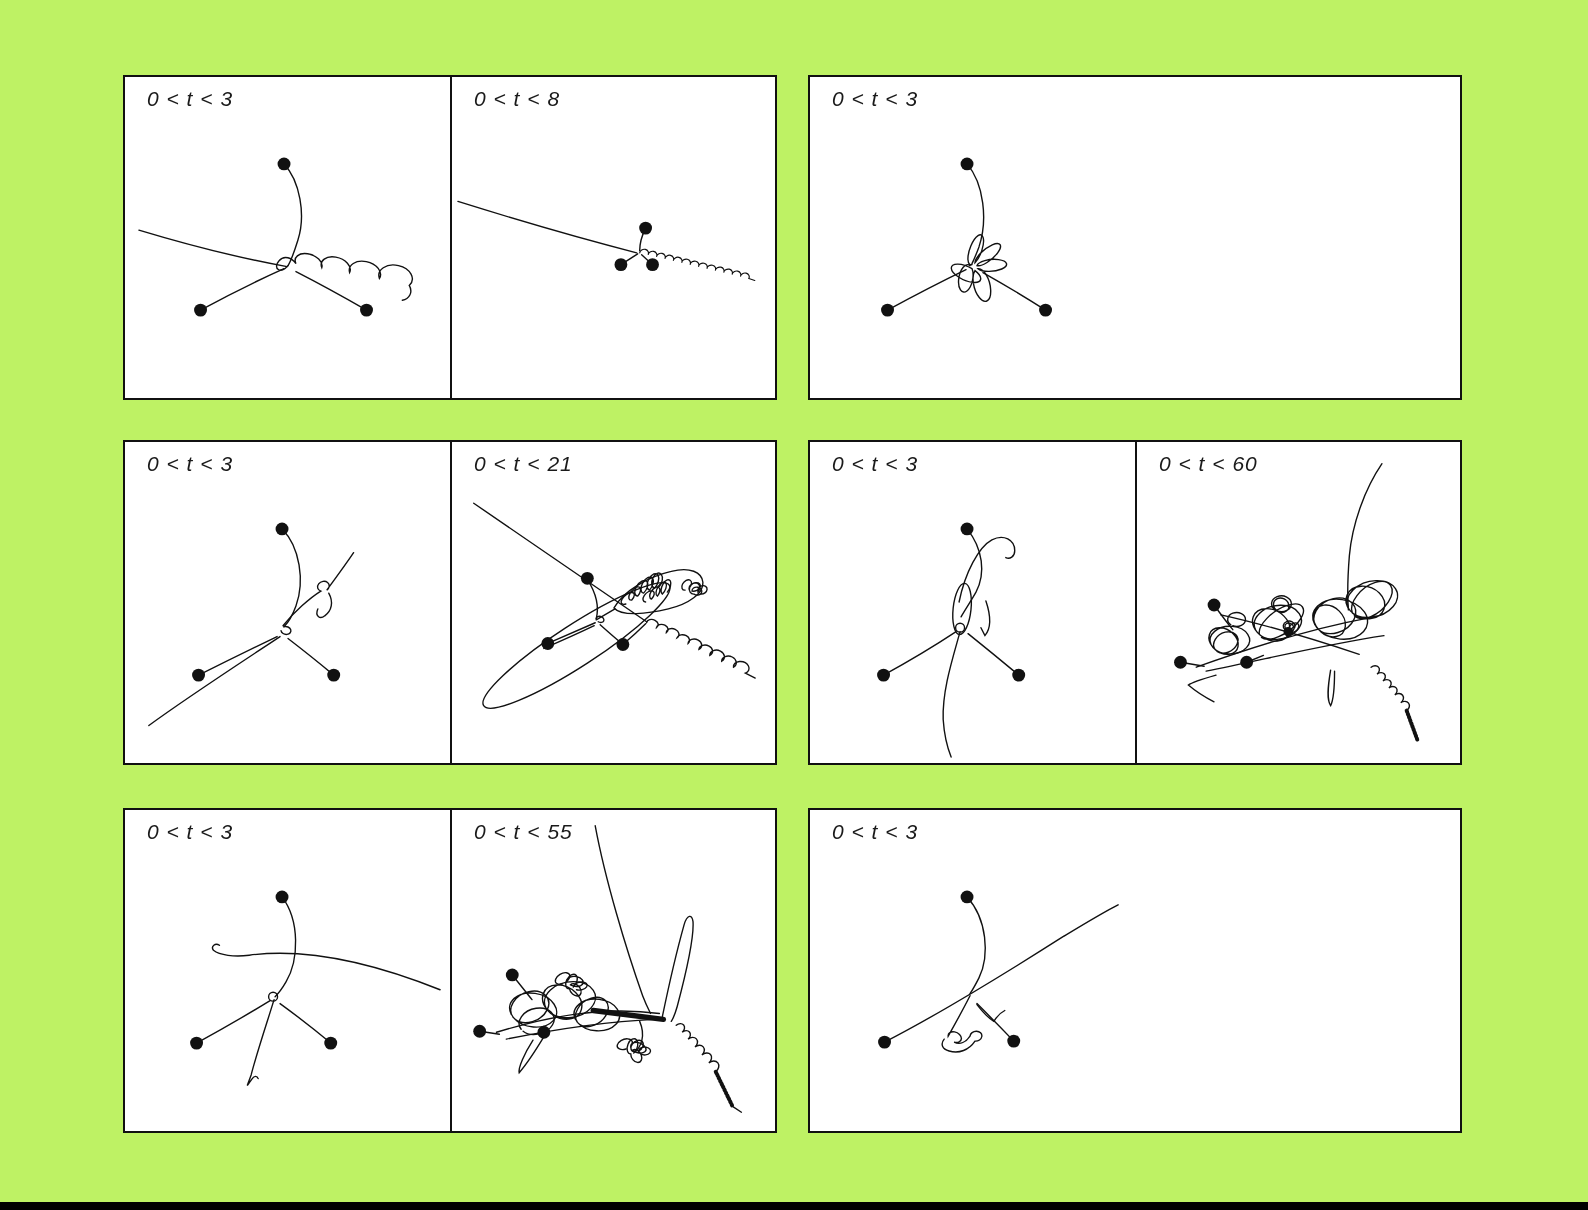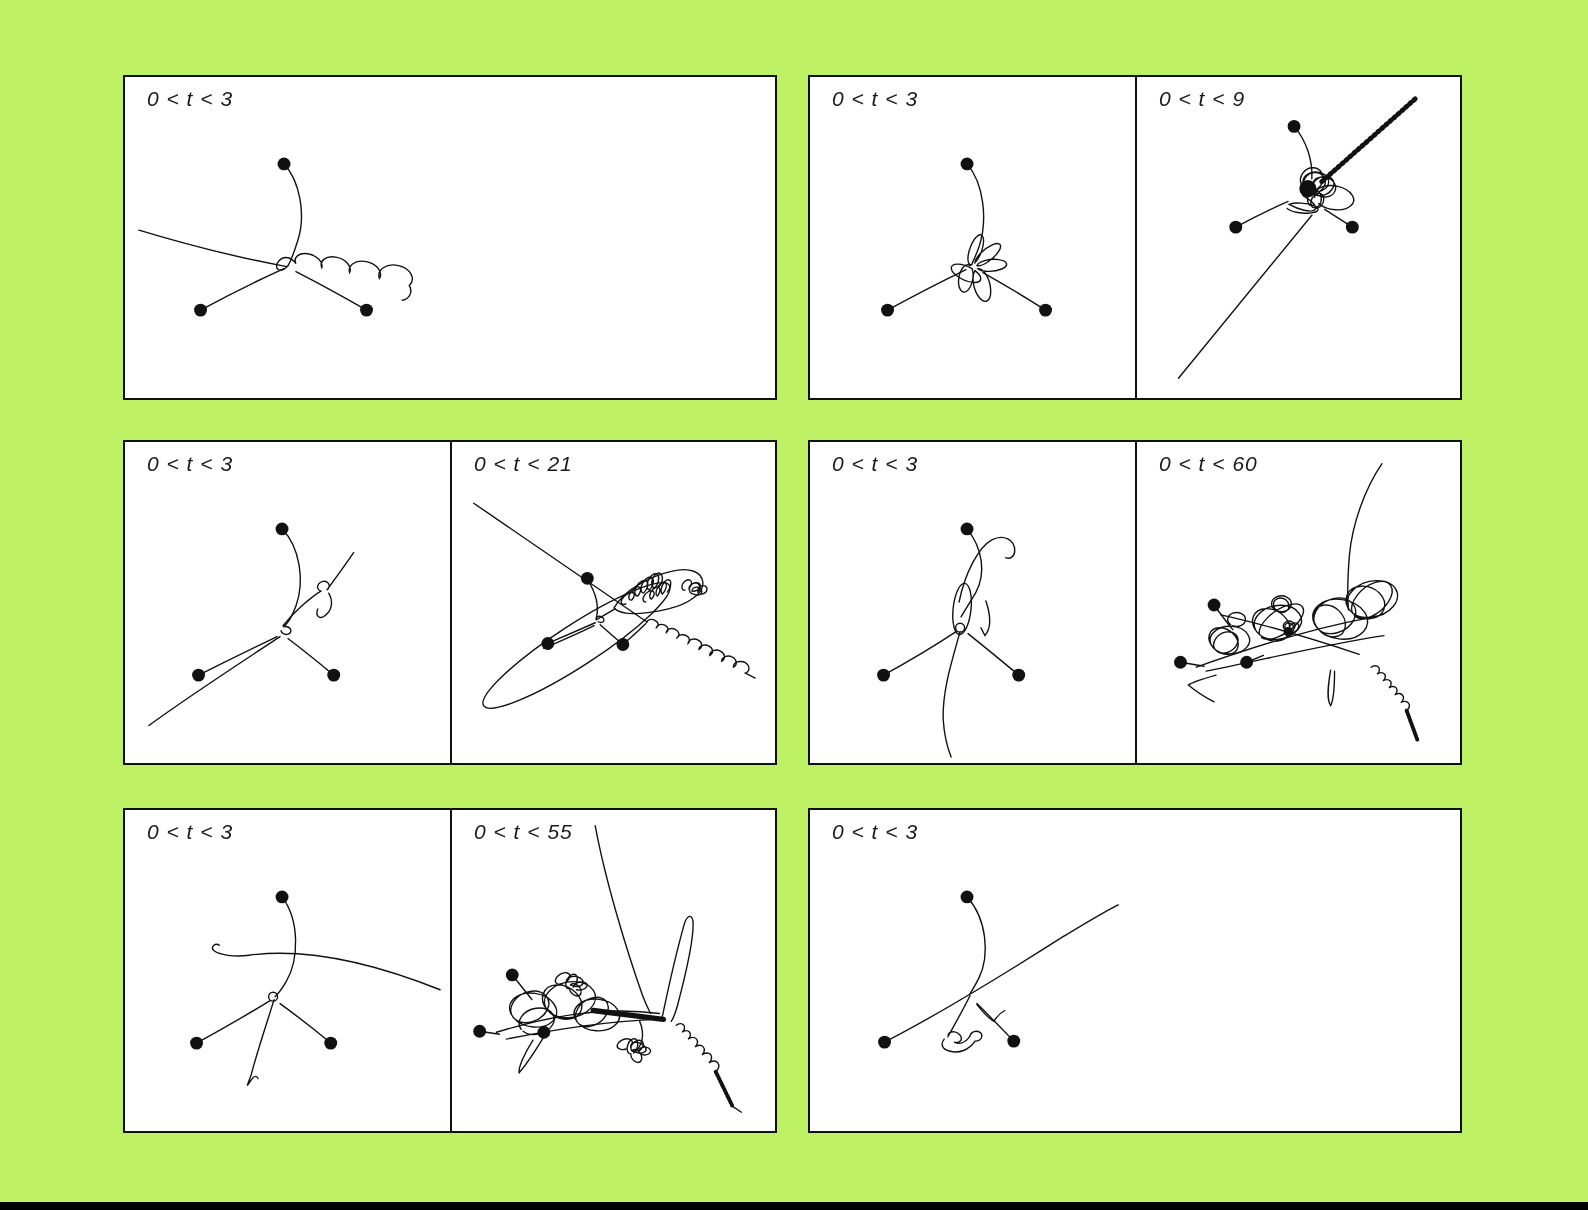--- a/index.html
+++ b/index.html
@@ -26,51 +26,46 @@
             <path d="M14,155 C70,172 125,185 163,192" fill="none" stroke="#111111" stroke-width="1.4" stroke-linecap="round"></path>
             <path d="M76,236 Q118,213 160,194" fill="none" stroke="#111111" stroke-width="1.4" stroke-linecap="round"></path>
             <path d="M243,236 Q205,214 172,197" fill="none" stroke="#111111" stroke-width="1.4" stroke-linecap="round"></path>
             <path d="M164,191 c-7,9 -16,3 -9,-5 c5,-6 13,-3 17,3 a14,9 20 1 1 26,4 a15,10 18 1 1 28,5 a16,11 15 1 1 30,6 a17,12 12 1 1 30,7 c4,7 0,14 -7,15" fill="none" stroke="#111111" stroke-width="1.4" stroke-linecap="round"></path>
             <circle cx="160" cy="88" r="6.5" fill="#111111"></circle>
             <circle cx="76" cy="236" r="6.5" fill="#111111"></circle>
             <circle cx="243" cy="236" r="6.5" fill="#111111"></circle>
           </svg>
           <span class="plabel">0 &lt; t &lt; 3</span>
         </div>
+        <div class="sub right">
+          <svg viewBox="0 0 327 325" preserveAspectRatio="none">
+            <path d="M6,126 C70,146 140,166 187,178" fill="none" stroke="#111111" stroke-width="1.4" stroke-linecap="round"></path>
+            <path d="M196,153 C192,161 190,169 190,176" fill="none" stroke="#111111" stroke-width="1.4" stroke-linecap="round"></path>
+            <path d="M171,190 L188,179" fill="none" stroke="#111111" stroke-width="1.4" stroke-linecap="round"></path>
+            <path d="M203,190 L192,180" fill="none" stroke="#111111" stroke-width="1.4" stroke-linecap="round"></path>
+            <path d="M190,178 a4.5,4 -10 1 1 8.5,2 a4.5,4 -10 1 1 8.5,2 a4.5,4 -10 1 1 8.5,2 a4.5,4 -10 1 1 8.5,2 a4.5,4 -10 1 1 8.5,2 a4.5,4 -10 1 1 8.5,2 a4.5,4 -10 1 1 8.5,2 a4.5,4 -10 1 1 8.5,2 a4.5,4 -10 1 1 8.5,2 a4.5,4 -10 1 1 8.5,2 a4.5,4 -10 1 1 8.5,2 a4.5,4 -10 1 1 8.5,2 a4.5,4 -10 1 1 8.5,2 l6,2" fill="none" stroke="#111111" stroke-width="1.2" stroke-linecap="round"></path>
+            <circle cx="196" cy="153" r="6.5" fill="#111111"></circle>
+            <circle cx="171" cy="190" r="6.5" fill="#111111"></circle>
+            <circle cx="203" cy="190" r="6.5" fill="#111111"></circle>
+          </svg>
+          <span class="plabel">0 &lt; t &lt; 8</span>
+        </div>
       </div>
       <div class="pair" style="left: 808px; top: 75px; width: 654px; height: 325px;">
         <div class="sub left">
           <svg viewBox="0 0 327 325" preserveAspectRatio="none">
             <path d="M158,88 C175,108 179,145 170,172 C167,180 165,185 163,189" fill="none" stroke="#111111" stroke-width="1.4" stroke-linecap="round"></path>
             <path d="M78,236 Q120,213 157,195" fill="none" stroke="#111111" stroke-width="1.4" stroke-linecap="round"></path>
             <path d="M237,236 Q204,215 174,198" fill="none" stroke="#111111" stroke-width="1.4" stroke-linecap="round"></path>
             <path d="M163,190 a6,16 20 1 1 3,-2 a16,6 -40 1 1 2,3 a15,6 -5 1 1 1,3 a8,17 -15 1 1 -3,2 a16,7 25 1 1 -3,-2 a7,14 10 1 1 -2,-3" fill="none" stroke="#111111" stroke-width="1.4" stroke-linecap="round"></path>
             <circle cx="158" cy="88" r="6.5" fill="#111111"></circle>
             <circle cx="78" cy="236" r="6.5" fill="#111111"></circle>
             <circle cx="237" cy="236" r="6.5" fill="#111111"></circle>
           </svg>
           <span class="plabel">0 &lt; t &lt; 3</span>
-        </div>
-        <div class="sub right">
-          <svg viewBox="0 0 327 325" preserveAspectRatio="none">
-            <path d="M159,50 C172,65 178,85 177,103" fill="none" stroke="#111111" stroke-width="1.4" stroke-linecap="round"></path>
-            <path d="M100,152 Q128,137 153,126" fill="none" stroke="#111111" stroke-width="1.4" stroke-linecap="round"></path>
-            <path d="M218,152 L190,134" fill="none" stroke="#111111" stroke-width="1.4" stroke-linecap="round"></path>
-            <path d="M177,140 L42,305" fill="none" stroke="#111111" stroke-width="1.4" stroke-linecap="round"></path>
-            <path d="M187,106 L283,21" fill="none" stroke="#111111" stroke-width="5" stroke-dasharray="2.2 3.2" stroke-linecap="round"></path>
-            <path d="M173,114 a13,10 0 1 1 2,1 a11,12 40 1 1 2,0 a12,9 -30 1 1 1,2 a10,11 70 1 1 2,0 a12,10 15 1 1 1,1" fill="none" stroke="#111111" stroke-width="1.4" stroke-linecap="round"></path>
-            <path d="M168,120 a18,6 25 1 1 -14,9 a16,5 5 1 1 -2,4" fill="none" stroke="#111111" stroke-width="1.4" stroke-linecap="round"></path>
-            <path d="M180,122 a20,12 10 1 1 4,6" fill="none" stroke="#111111" stroke-width="1.4" stroke-linecap="round"></path>
-            <path d="M175,130 a7,9 0 1 1 3,2 a6,8 30 1 1 3,1" fill="none" stroke="#111111" stroke-width="1.4" stroke-linecap="round"></path>
-            <path d="M173,113 m-8,0 a8,8 0 1 0 16,0 a8,8 0 1 0 -16,0" fill="#111111" stroke="#111111" stroke-width="1.4" stroke-linecap="round"></path>
-            <circle cx="159" cy="50" r="6.5" fill="#111111"></circle>
-            <circle cx="100" cy="152" r="6.5" fill="#111111"></circle>
-            <circle cx="218" cy="152" r="6.5" fill="#111111"></circle>
-          </svg>
-          <span class="plabel">0 &lt; t &lt; 9</span>
         </div>
       </div>
       <div class="pair" style="left: 123px; top: 440px; width: 654px; height: 325px;">
         <div class="sub left">
           <svg viewBox="0 0 327 325" preserveAspectRatio="none">
             <path d="M158,88 C176,106 181,141 172,166 C168,177 163,184 160,187" fill="none" stroke="#111111" stroke-width="1.4" stroke-linecap="round"></path>
             <path d="M160,187 a5,4 10 1 1 -3,4" fill="none" stroke="#111111" stroke-width="1.4" stroke-linecap="round"></path>
             <path d="M24,287 C62,259 120,221 156,197" fill="none" stroke="#111111" stroke-width="1.4" stroke-linecap="round"></path>
             <path d="M74,236 Q116,215 153,197" fill="none" stroke="#111111" stroke-width="1.4" stroke-linecap="round"></path>
             <path d="M210,236 Q186,216 164,199" fill="none" stroke="#111111" stroke-width="1.4" stroke-linecap="round"></path>

